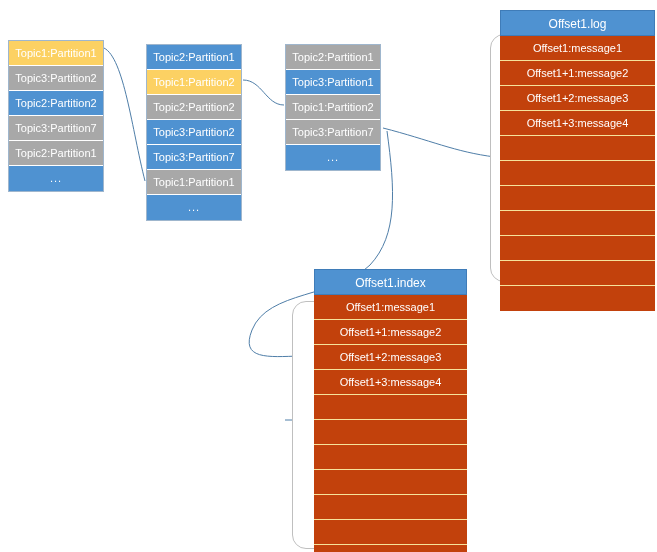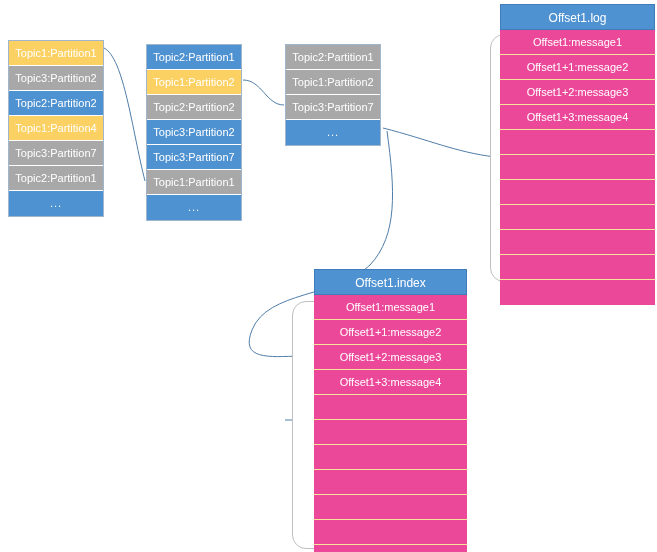--- a/index.html
+++ b/index.html
@@ -81,21 +81,21 @@
     background: #4f92d1;
     border: 1px solid #3f7cb8;
   }
   .doc-row {
     box-sizing: border-box;
     height: 25px;
     line-height: 25px;
     text-align: center;
     font-size: 11px;
     color: #ffffff;
-    background: #ec4899;
+    background: #c2410c;
     border-bottom: 1px solid #f6e39b;
   }
   .doc-row:last-child { border-bottom: none; }
 </style>
 </head>
 <body>
 
 <div id="diagram">
 
   <svg id="connectors" viewBox="0 0 657 552" width="657" height="552">
@@ -108,46 +108,46 @@
 
     <path d="M387,131 C395,190 398,235 370,265 C336,298 268,290 252,330 C240,360 268,357 300,356" fill="none" stroke="#4f7ea8" stroke-width="1"></path>
 
     <path d="M285,420 L304,420" fill="none" stroke="#4f7ea8" stroke-width="1"></path>
   </svg>
 
   <div class="column" style="left:8px; top:40px; width:96px;">
     <div class="cell c-yellow">Topic1:Partition1</div>
     <div class="cell c-gray">Topic3:Partition2</div>
     <div class="cell c-blue">Topic2:Partition2</div>
-    <div class="cell c-yellow">Topic1:Partition4</div>
     <div class="cell c-gray">Topic3:Partition7</div>
     <div class="cell c-gray">Topic2:Partition1</div>
     <div class="cell c-blue c-ellipsis">...</div>
   </div>
 
   <div class="column" style="left:146px; top:44px; width:96px;">
     <div class="cell c-blue">Topic2:Partition1</div>
     <div class="cell c-yellow">Topic1:Partition2</div>
     <div class="cell c-gray">Topic2:Partition2</div>
     <div class="cell c-blue">Topic3:Partition2</div>
     <div class="cell c-blue">Topic3:Partition7</div>
     <div class="cell c-gray">Topic1:Partition1</div>
     <div class="cell c-blue c-ellipsis">...</div>
   </div>
 
   <div class="column" style="left:285px; top:44px; width:96px;">
     <div class="cell c-gray">Topic2:Partition1</div>
+    <div class="cell c-blue">Topic3:Partition1</div>
     <div class="cell c-gray">Topic1:Partition2</div>
     <div class="cell c-gray">Topic3:Partition7</div>
     <div class="cell c-blue c-ellipsis">...</div>
   </div>
 
   <div class="doc" style="left:490px; top:2px; width:165px; height:285px;">
     <div class="doc-back" style="left:0px; top:32px; width:150px; height:248px;"></div>
-    <div class="doc-body" style="left:10px; top:2px; width:155px;">
+    <div class="doc-body" style="left:10px; top:8px; width:155px;">
       <div class="doc-title">Offset1.log</div>
       <div class="doc-row">Offset1:message1</div>
       <div class="doc-row">Offset1+1:message2</div>
       <div class="doc-row">Offset1+2:message3</div>
       <div class="doc-row">Offset1+3:message4</div>
       <div class="doc-row"></div>
       <div class="doc-row"></div>
       <div class="doc-row"></div>
       <div class="doc-row"></div>
       <div class="doc-row"></div>

